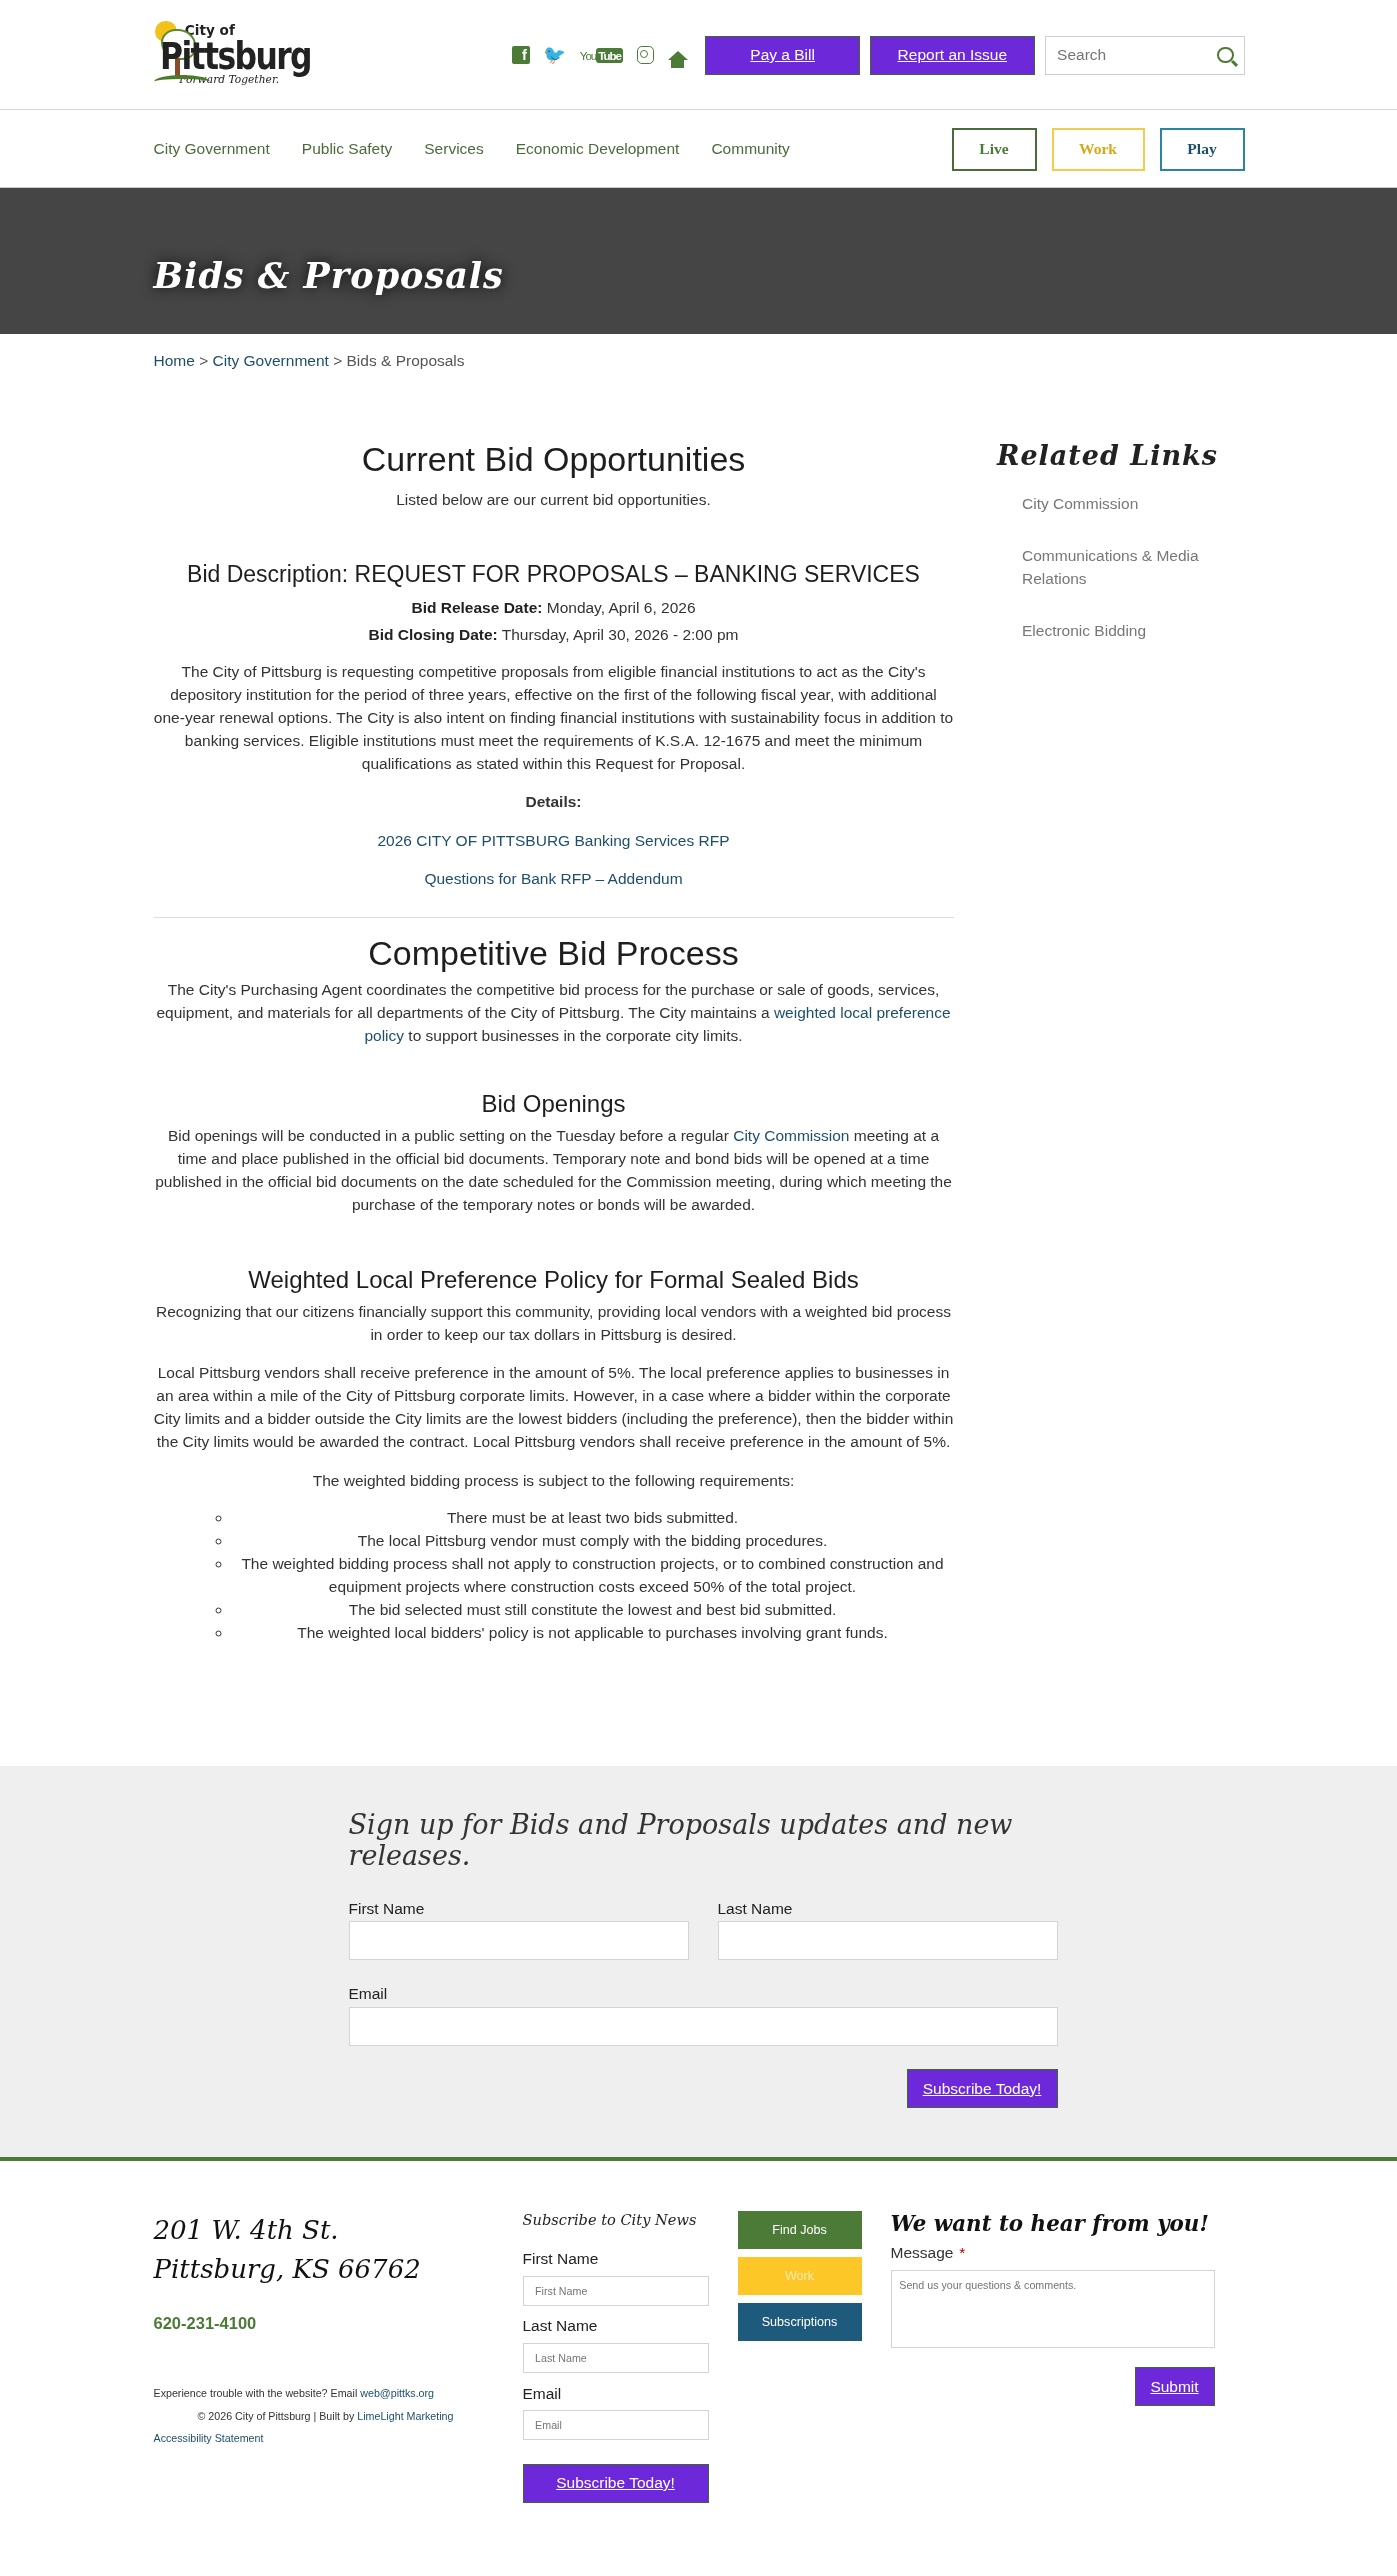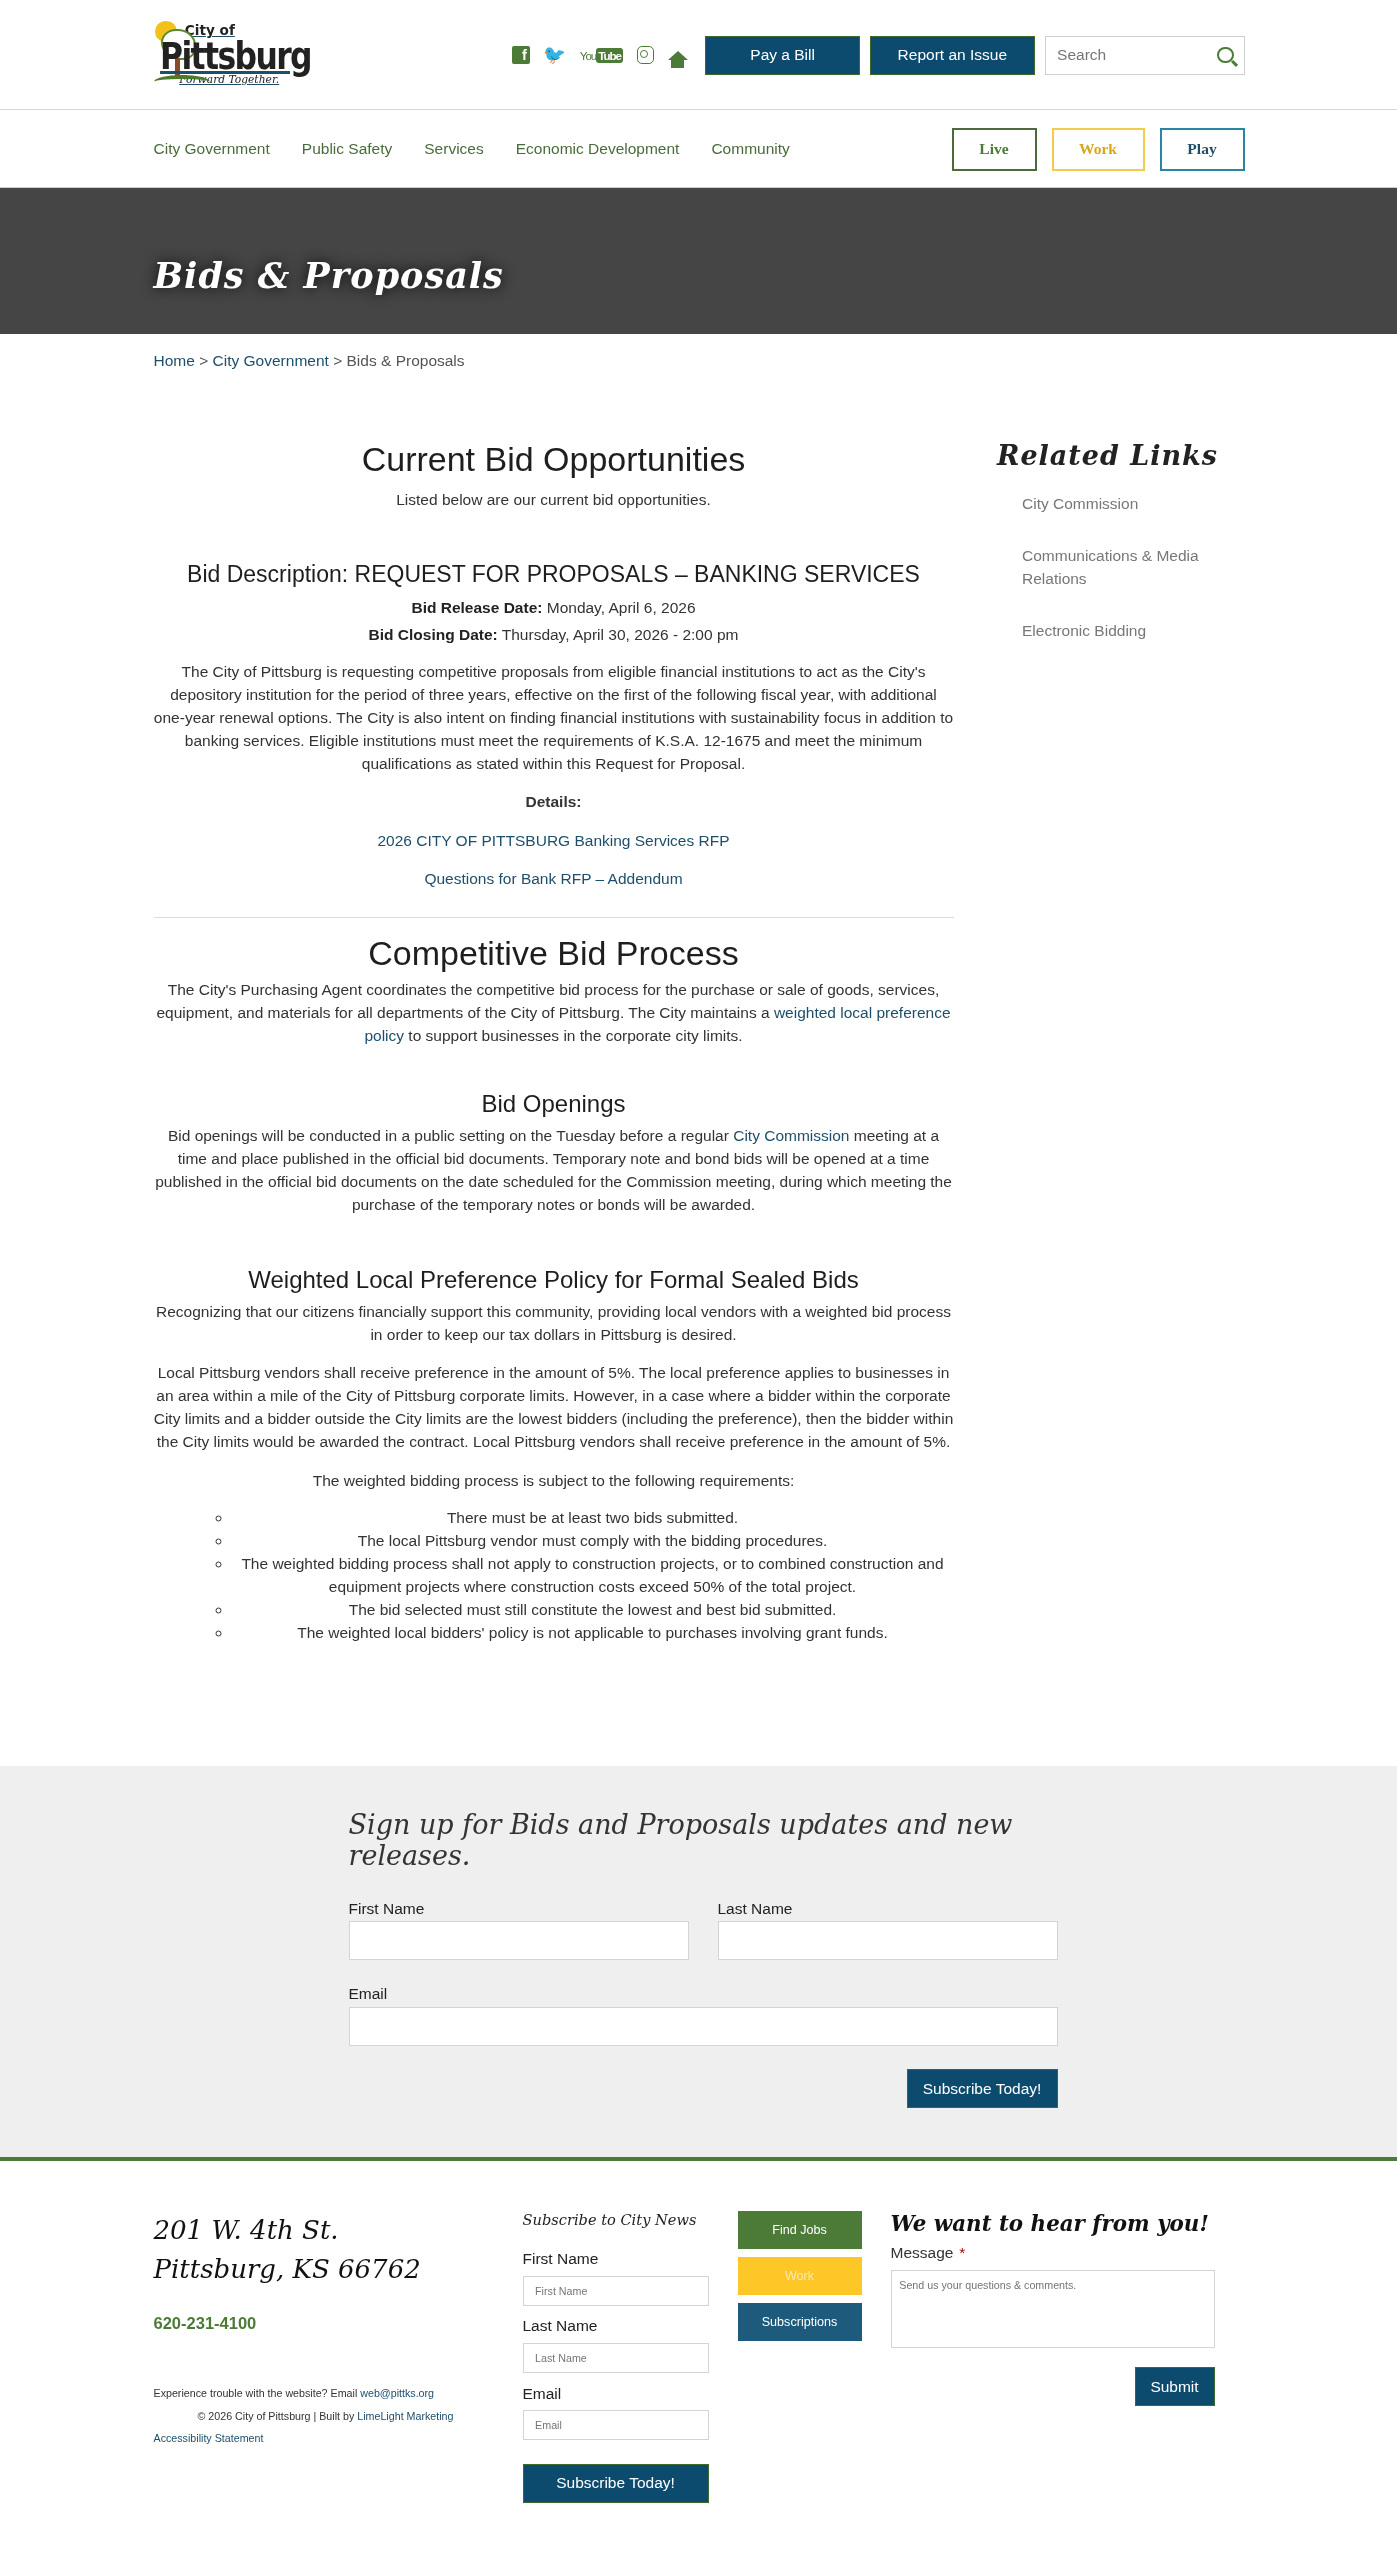--- a/index.html
+++ b/index.html
@@ -9,36 +9,36 @@
 
   
   .topbar { height: 110px; border-bottom: 1.9px solid #d6d6d6; }
   .topbar .container { height: 110px; display: flex; align-items: center; justify-content: space-between; }
   .logo { display: flex; align-items: center; gap: 3.9px; width: 184px; height: 78px; }
   .logo-mark { width: 56px; height: 72px; position: relative; }
   .logo-sun { position: absolute; left: 1.9px; top: 1.9px; width: 21.4px; height: 21.4px; border-radius: 50%; background: #f2c21b; }
   .logo-tree { position: absolute; left: 7.8px; top: 9.7px; width: 35px; height: 31px; border: 2.9px solid #5b8a2d; border-radius: 45% 55% 40% 60%; background: #fff; }
   .logo-trunk { position: absolute; left: 21.4px; top: 39px; width: 4.9px; height: 21.4px; background: #8a4b2a; }
   .logo-hill { position: absolute; left: 0; top: 56px; width: 56px; height: 13.6px; border-top: 4.9px solid #4b7a2a; border-radius: 50% 50% 0 0; }
-  .logo-text { display: flex; flex-direction: column; line-height: 1; text-decoration: underline; }
+  .logo-text { display: flex; flex-direction: column; line-height: 1; }
   .logo-cityof { font-family: "DejaVu Sans", sans-serif; font-size: 13.6px; font-weight: bold; color: #222; margin-left: 25px; }
   .logo-name { font-family: "DejaVu Sans", sans-serif; font-size: 37px; font-weight: bold; color: #222; letter-spacing: -1.9px; transform: scaleX(0.85); transform-origin: left; }
   .logo-tag { font-family: "DejaVu Serif", serif; font-style: italic; font-size: 10.7px; color: #222; margin-left: 19.4px; }
 
   .header-right { display: flex; align-items: center; gap: 9.7px; }
   .social { display: flex; gap: 13.6px; align-items: center; margin-right: 7.8px; }
   .social span { color: #4c7a37; font-size: 18.4px; font-weight: bold; display: inline-block; }
   .social .yt { font-size: 11.6px; font-weight: normal; letter-spacing: -1px; }
   .social .yt b { background: #4c7a37; color: #fff; padding: 1px 1.9px; border-radius: 2.9px; }
   .social .fb { width: 17.5px; height: 17.5px; background: #4c7a37; color: #fff; font-size: 14.6px; line-height: 19.4px; text-align: right; padding-right: 2.9px; border-radius: 1.9px; }
   .social .ig { width: 17.5px; height: 17.5px; border: 1.9px solid #4c7a37; border-radius: 4.9px; position: relative; }
   .social .ig::after { content: ""; position: absolute; left: 2.9px; top: 2.9px; width: 7.8px; height: 7.8px; border: 1.9px solid #4c7a37; border-radius: 50%; box-sizing: border-box; }
   .social .home { width: 0; height: 0; border-left: 10.7px solid transparent; border-right: 10.7px solid transparent; border-bottom: 9.7px solid #4c7a37; position: relative; }
   .social .home::after { content: ""; position: absolute; left: -6.8px; top: 8.7px; width: 13.6px; height: 8.7px; background: #4c7a37; }
-  .btn-green { background: #0c4a6e; color: #fff; border: 1px solid #3d6a2b; font-size: 15.5px; height: 39px; display: flex; align-items: center; justify-content: center; cursor: pointer; }
+  .btn-green { background: #6d28d9; color: #fff; border: 1px solid #3d6a2b; font-size: 15.5px; height: 39px; display: flex; align-items: center; justify-content: center; cursor: pointer; text-decoration: underline; }
   .btn-pay { width: 155px; }
   .btn-report { width: 165px; }
   .search { width: 200px; height: 39px; border: 1.9px solid #cfcfcf; display: flex; align-items: center; justify-content: space-between; padding: 0 9.7px 0 11.6px; }
   .search input { border: none; outline: none; font-size: 15.5px; color: #777; width: 146px; background: transparent; font-family: "Liberation Sans", sans-serif; }
   .search-icon { width: 16.5px; height: 16.5px; border: 2.9px solid #4c7a37; border-radius: 50%; position: relative; }
   .search-icon::after { content: ""; position: absolute; width: 2.9px; height: 6.8px; background: #4c7a37; right: -3.9px; bottom: -5.8px; transform: rotate(-45deg); }
 
   .navbar { height: 78px; border-bottom: 1px solid #ccc; }
   .navbar .container { height: 78px; display: flex; align-items: center; justify-content: space-between; }
   .nav-links { display: flex; gap: 32px; }

